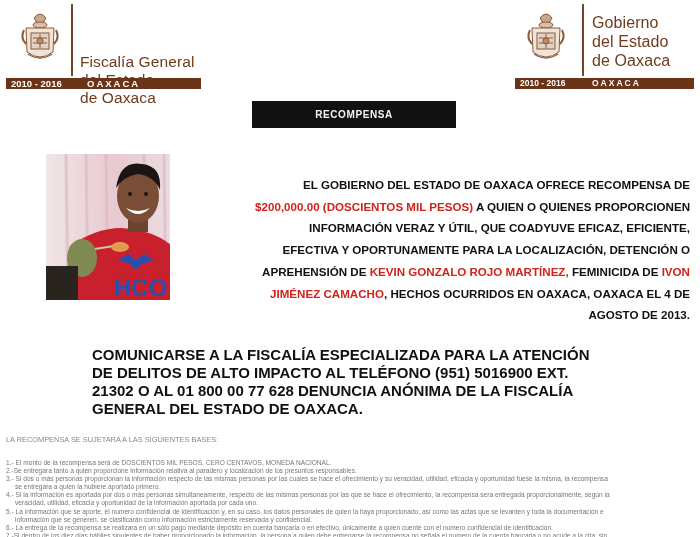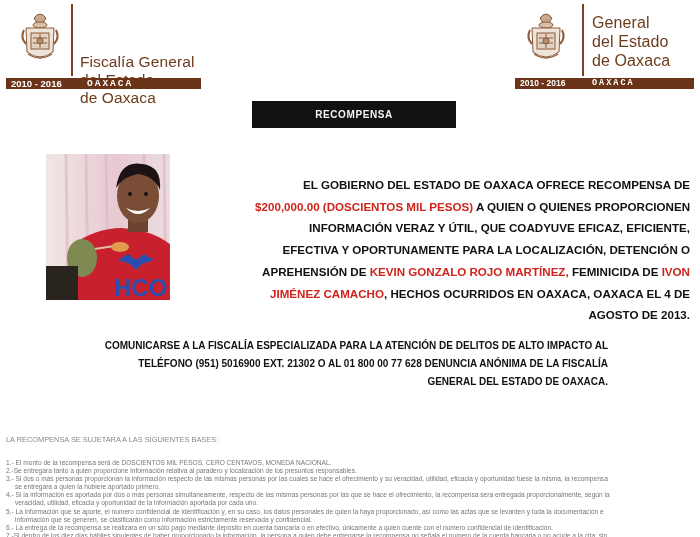--- a/index.html
+++ b/index.html
@@ -20,32 +20,32 @@
 
     .org-name { position: absolute; color: #6e3b1c; font-size: 15.5px; line-height: 18px; font-weight: normal; letter-spacing: 0.1px; }
     .logo-left .org-name { left: 80px; top: 13px; margin-top: 40px; }
     .logo-right .org-name { left: 92px; top: 13px; font-size: 16px; line-height: 19px; }
     .org-name span { display: block; }
 
     .band { position: absolute; height: 11px; background: #6b3418; color: #fff; font-weight: bold; font-size: 9.5px; line-height: 11px; white-space: nowrap; padding-left: 24px; }
     .logo-left .band { left: 6px; top: 78px; width: 195px; }
     .logo-right .band { left: 15px; top: 78px; width: 179px; font-size: 8.5px; }
     .band .years { position: absolute; left: 5px; }
-    .band .place { position: absolute; letter-spacing: 2px; font-family: Liberation Mono, monospace; }
+    .band .place { position: absolute; letter-spacing: 2px; }
     .logo-left .band .place { left: 81px; }
     .logo-right .band .place { left: 77px; }
 
     .title-bar { position: absolute; left: 252px; top: 101px; width: 204px; height: 27px; background: #111; color: #f4f4f4; font-weight: bold; font-size: 10px; text-align: center; line-height: 27px; letter-spacing: 0.6px; }
 
     .photo { position: absolute; left: 46px; top: 154px; width: 124px; height: 146px; overflow: hidden; background: #ec4899; }
 
     .reward-text { position: absolute; left: 252px; top: 174px; width: 438px; text-align: right; font-weight: bold; font-size: 11.6px; line-height: 21.7px; color: #111; }
     .reward-text .red { color: #d0231b; }
 
-    .contact-text { position: absolute; left: 92px; top: 337px; width: 516px; text-align: right; font-weight: bold; font-size: 10px; line-height: 18px; color: #111; }
+    .contact-text { position: absolute; left: 92px; top: 346px; width: 516px; text-align: left; font-weight: bold; font-size: 15px; line-height: 18px; color: #111; }
 
     .bases { position: absolute; left: 6px; top: 435px; width: 694px; font-size: 6.6px; line-height: 8.1px; color: #777; }
     .bases .heading { display: block; font-size: 7.4px; line-height: 9px; color: #888; margin-bottom: 15px; }
     .bases .item { display: block; white-space: nowrap; overflow: hidden; }
     .bases .cont { display: block; padding-left: 9px; white-space: nowrap; overflow: hidden; }
   </style>
 </head>
 <body>
 
 <div class="logo-block logo-left">
@@ -81,21 +81,21 @@
       <path d="M6 22 q-4 8 2 14 M38 22 q4 8 -2 14" stroke-width="2"></path>
       <path d="M8 20 h28 l-1 24 q-13 10 -26 0z" fill="#efe4da"></path>
       <rect x="13" y="25" width="18" height="16" fill="#e3d2c2"></rect>
       <path d="M15 30 h14 M15 35 h14 M22 26 v14"></path>
       <circle cx="22" cy="33" r="3" fill="#b58c6c"></circle>
       <path d="M10 46 q12 8 24 0" stroke-width="1.4"></path>
     </g>
   </svg>
   <div class="vline"></div>
   <div class="org-name">
-    <span>General</span>
+    <span>Gobierno</span>
     <span>del Estado</span>
     <span>de Oaxaca</span>
   </div>
   <div class="band">
     <span class="years">2010 - 2016</span>
     <span class="place">OAXACA</span>
   </div>
 </div>
 
 <div class="title-bar">RECOMPENSA</div>

